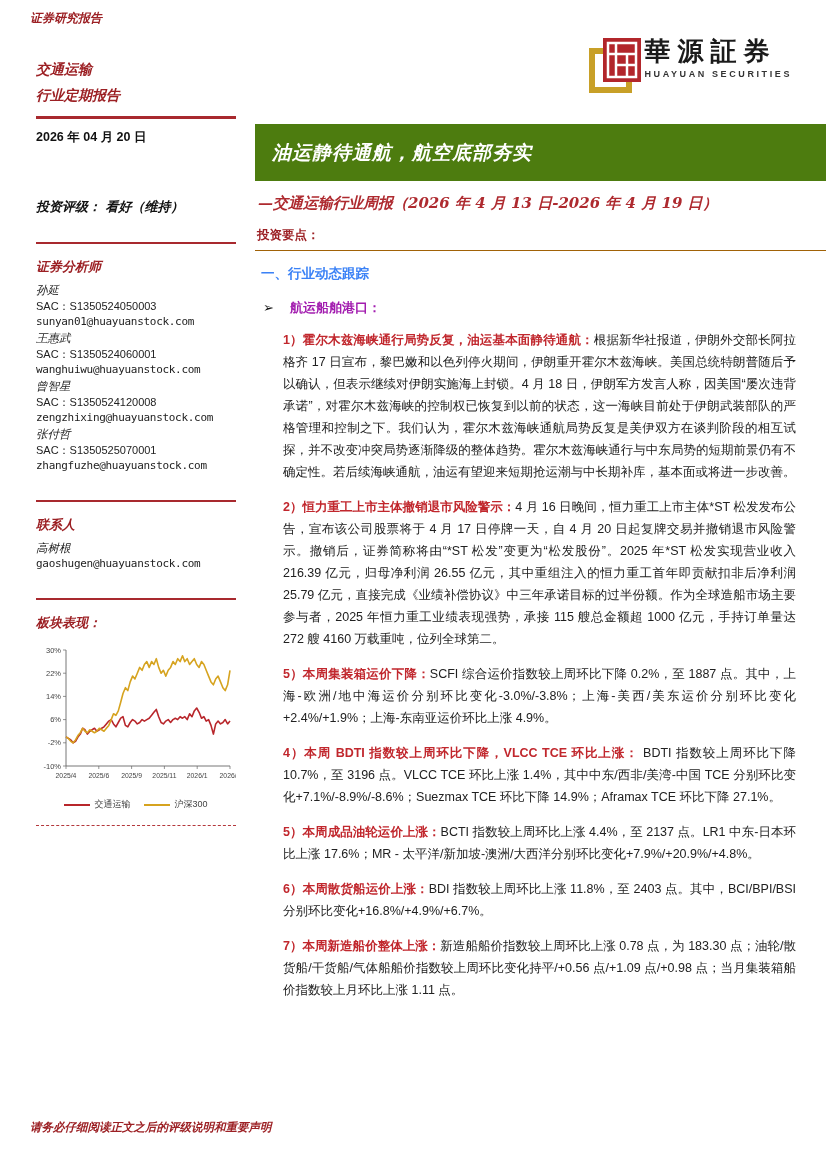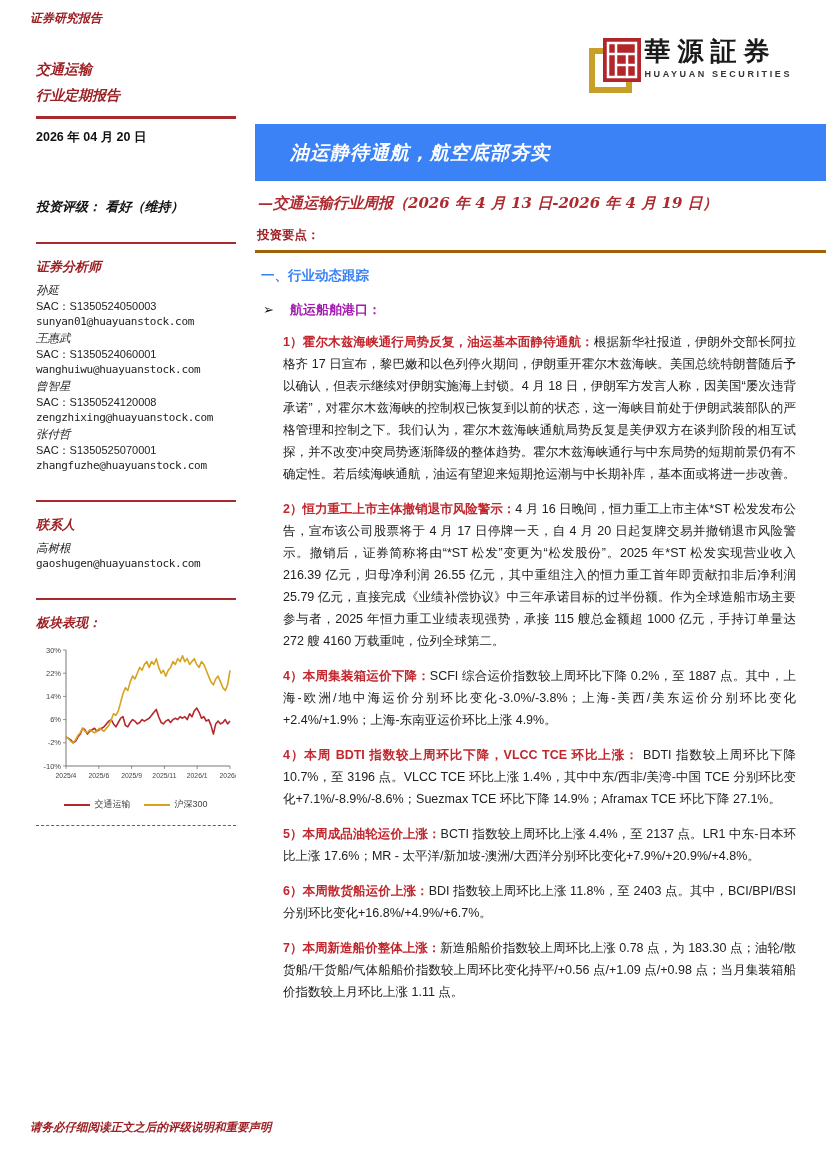--- a/index.html
+++ b/index.html
@@ -31,24 +31,24 @@
   .sb-dashed { border-top:1px dashed #b4383c; margin-top:14px; }
 
   
   .logo { position:absolute; top:36px; right:34px; display:flex; align-items:flex-start; gap:2px; }
   .logo-text { text-align:left; }
   .logo-cn { font-family:"DejaVu Serif","Liberation Serif",serif; font-weight:bold; color:#1a1a1a; font-size:26px; letter-spacing:7px; line-height:30px; }
   .logo-en { color:#333; font-size:9px; letter-spacing:2.6px; font-weight:bold; margin-top:3px; }
 
   
   .main { position:absolute; left:255px; right:0; top:124px; }
-  .banner { background:#3b82f6; height:57px; display:flex; align-items:center; padding-left:35px; }
+  .banner { background:#4d7c0f; height:57px; display:flex; align-items:center; padding-left:17px; }
   .banner-title { color:#ffffff; font-size:19px; font-weight:bold; letter-spacing:1px; }
   .subtitle { margin:13px 0 0 3px; color:#ae2a2f; font-size:15px; font-weight:bold; padding-right:20px; }
-  .keypoints { margin:14px 0 0 0; padding:0 0 6px 2px; color:#9c2024; font-size:12.5px; font-weight:bold; border-bottom:3px solid #a16207; }
+  .keypoints { margin:14px 0 0 0; padding:0 0 6px 2px; color:#9c2024; font-size:12.5px; font-weight:bold; border-bottom:1px solid #a16207; }
   .section-title { margin:14px 16px 0 6px; color:#3b82f6; font-size:13.5px; font-weight:bold; }
   .bullet-row { margin:16px 0 0 8px; display:flex; align-items:baseline; }
   .bullet-arrow { color:#111; font-size:13px; margin-right:16px; }
   .bullet-title { color:#a21caf; font-size:13px; font-weight:bold; }
   .paras { margin:12px 0 0 28px; padding-right:30px; }
   .para { font-size:12.5px; line-height:22px; color:#212121; text-align:justify; margin-bottom:13px; }
   .para .lead { color:#c1272d; font-weight:bold; }
 
   
   .footer { position:absolute; left:30px; top:1120px; color:#9c2024; font-size:11.5px; font-weight:bold; }
@@ -170,21 +170,21 @@
     <div class="subtitle script">—交通运输行业周报（2026 年 4 月 13 日-2026 年 4 月 19 日）</div>
     <div class="keypoints">投资要点：</div>
     <div class="section-title">一、行业动态跟踪</div>
     <div class="bullet-row">
       <span class="bullet-arrow">➢</span>
       <span class="bullet-title">航运船舶港口：</span>
     </div>
     <div class="paras" id="paras">
         <p class="para"><span class="lead">1）霍尔木兹海峡通行局势反复，油运基本面静待通航：</span><span>根据新华社报道，伊朗外交部长阿拉格齐 17 日宣布，黎巴嫩和以色列停火期间，伊朗重开霍尔木兹海峡。美国总统特朗普随后予以确认，但表示继续对伊朗实施海上封锁。4 月 18 日，伊朗军方发言人称，因美国“屡次违背承诺”，对霍尔木兹海峡的控制权已恢复到以前的状态，这一海峡目前处于伊朗武装部队的严格管理和控制之下。我们认为，霍尔木兹海峡通航局势反复是美伊双方在谈判阶段的相互试探，并不改变冲突局势逐渐降级的整体趋势。霍尔木兹海峡通行与中东局势的短期前景仍有不确定性。若后续海峡通航，油运有望迎来短期抢运潮与中长期补库，基本面或将进一步改善。</span></p>
         <p class="para"><span class="lead">2）恒力重工上市主体撤销退市风险警示：</span><span>4 月 16 日晚间，恒力重工上市主体*ST 松发发布公告，宣布该公司股票将于 4 月 17 日停牌一天，自 4 月 20 日起复牌交易并撤销退市风险警示。撤销后，证券简称将由“*ST 松发”变更为“松发股份”。2025 年*ST 松发实现营业收入 216.39 亿元，归母净利润 26.55 亿元，其中重组注入的恒力重工首年即贡献扣非后净利润 25.79 亿元，直接完成《业绩补偿协议》中三年承诺目标的过半份额。作为全球造船市场主要参与者，2025 年恒力重工业绩表现强势，承接 115 艘总金额超 1000 亿元，手持订单量达 272 艘 4160 万载重吨，位列全球第二。</span></p>
-        <p class="para"><span class="lead">4）本周集装箱运价下降：</span><span>SCFI 综合运价指数较上周环比下降 0.2%，至 1887 点。其中，上海-欧洲/地中海运价分别环比变化-3.0%/-3.8%；上海-美西/美东运价分别环比变化+2.4%/+1.9%；上海-东南亚运价环比上涨 4.9%。</span></p>
+        <p class="para"><span class="lead">5）本周集装箱运价下降：</span><span>SCFI 综合运价指数较上周环比下降 0.2%，至 1887 点。其中，上海-欧洲/地中海运价分别环比变化-3.0%/-3.8%；上海-美西/美东运价分别环比变化+2.4%/+1.9%；上海-东南亚运价环比上涨 4.9%。</span></p>
         <p class="para"><span class="lead">4）本周 BDTI 指数较上周环比下降，VLCC TCE 环比上涨：</span><span> BDTI 指数较上周环比下降 10.7%，至 3196 点。VLCC TCE 环比上涨 1.4%，其中中东/西非/美湾-中国 TCE 分别环比变化+7.1%/-8.9%/-8.6%；Suezmax TCE 环比下降 14.9%；Aframax TCE 环比下降 27.1%。</span></p>
         <p class="para"><span class="lead">5）本周成品油轮运价上涨：</span><span>BCTI 指数较上周环比上涨 4.4%，至 2137 点。LR1 中东-日本环比上涨 17.6%；MR - 太平洋/新加坡-澳洲/大西洋分别环比变化+7.9%/+20.9%/+4.8%。</span></p>
         <p class="para"><span class="lead">6）本周散货船运价上涨：</span><span>BDI 指数较上周环比上涨 11.8%，至 2403 点。其中，BCI/BPI/BSI 分别环比变化+16.8%/+4.9%/+6.7%。</span></p>
         <p class="para"><span class="lead">7）本周新造船价整体上涨：</span><span>新造船船价指数较上周环比上涨 0.78 点，为 183.30 点；油轮/散货船/干货船/气体船船价指数较上周环比变化持平/+0.56 点/+1.09 点/+0.98 点；当月集装箱船价指数较上月环比上涨 1.11 点。</span></p>
       </div>
   </main>
 
   <div class="footer script">请务必仔细阅读正文之后的评级说明和重要声明</div>
 </div>
 

